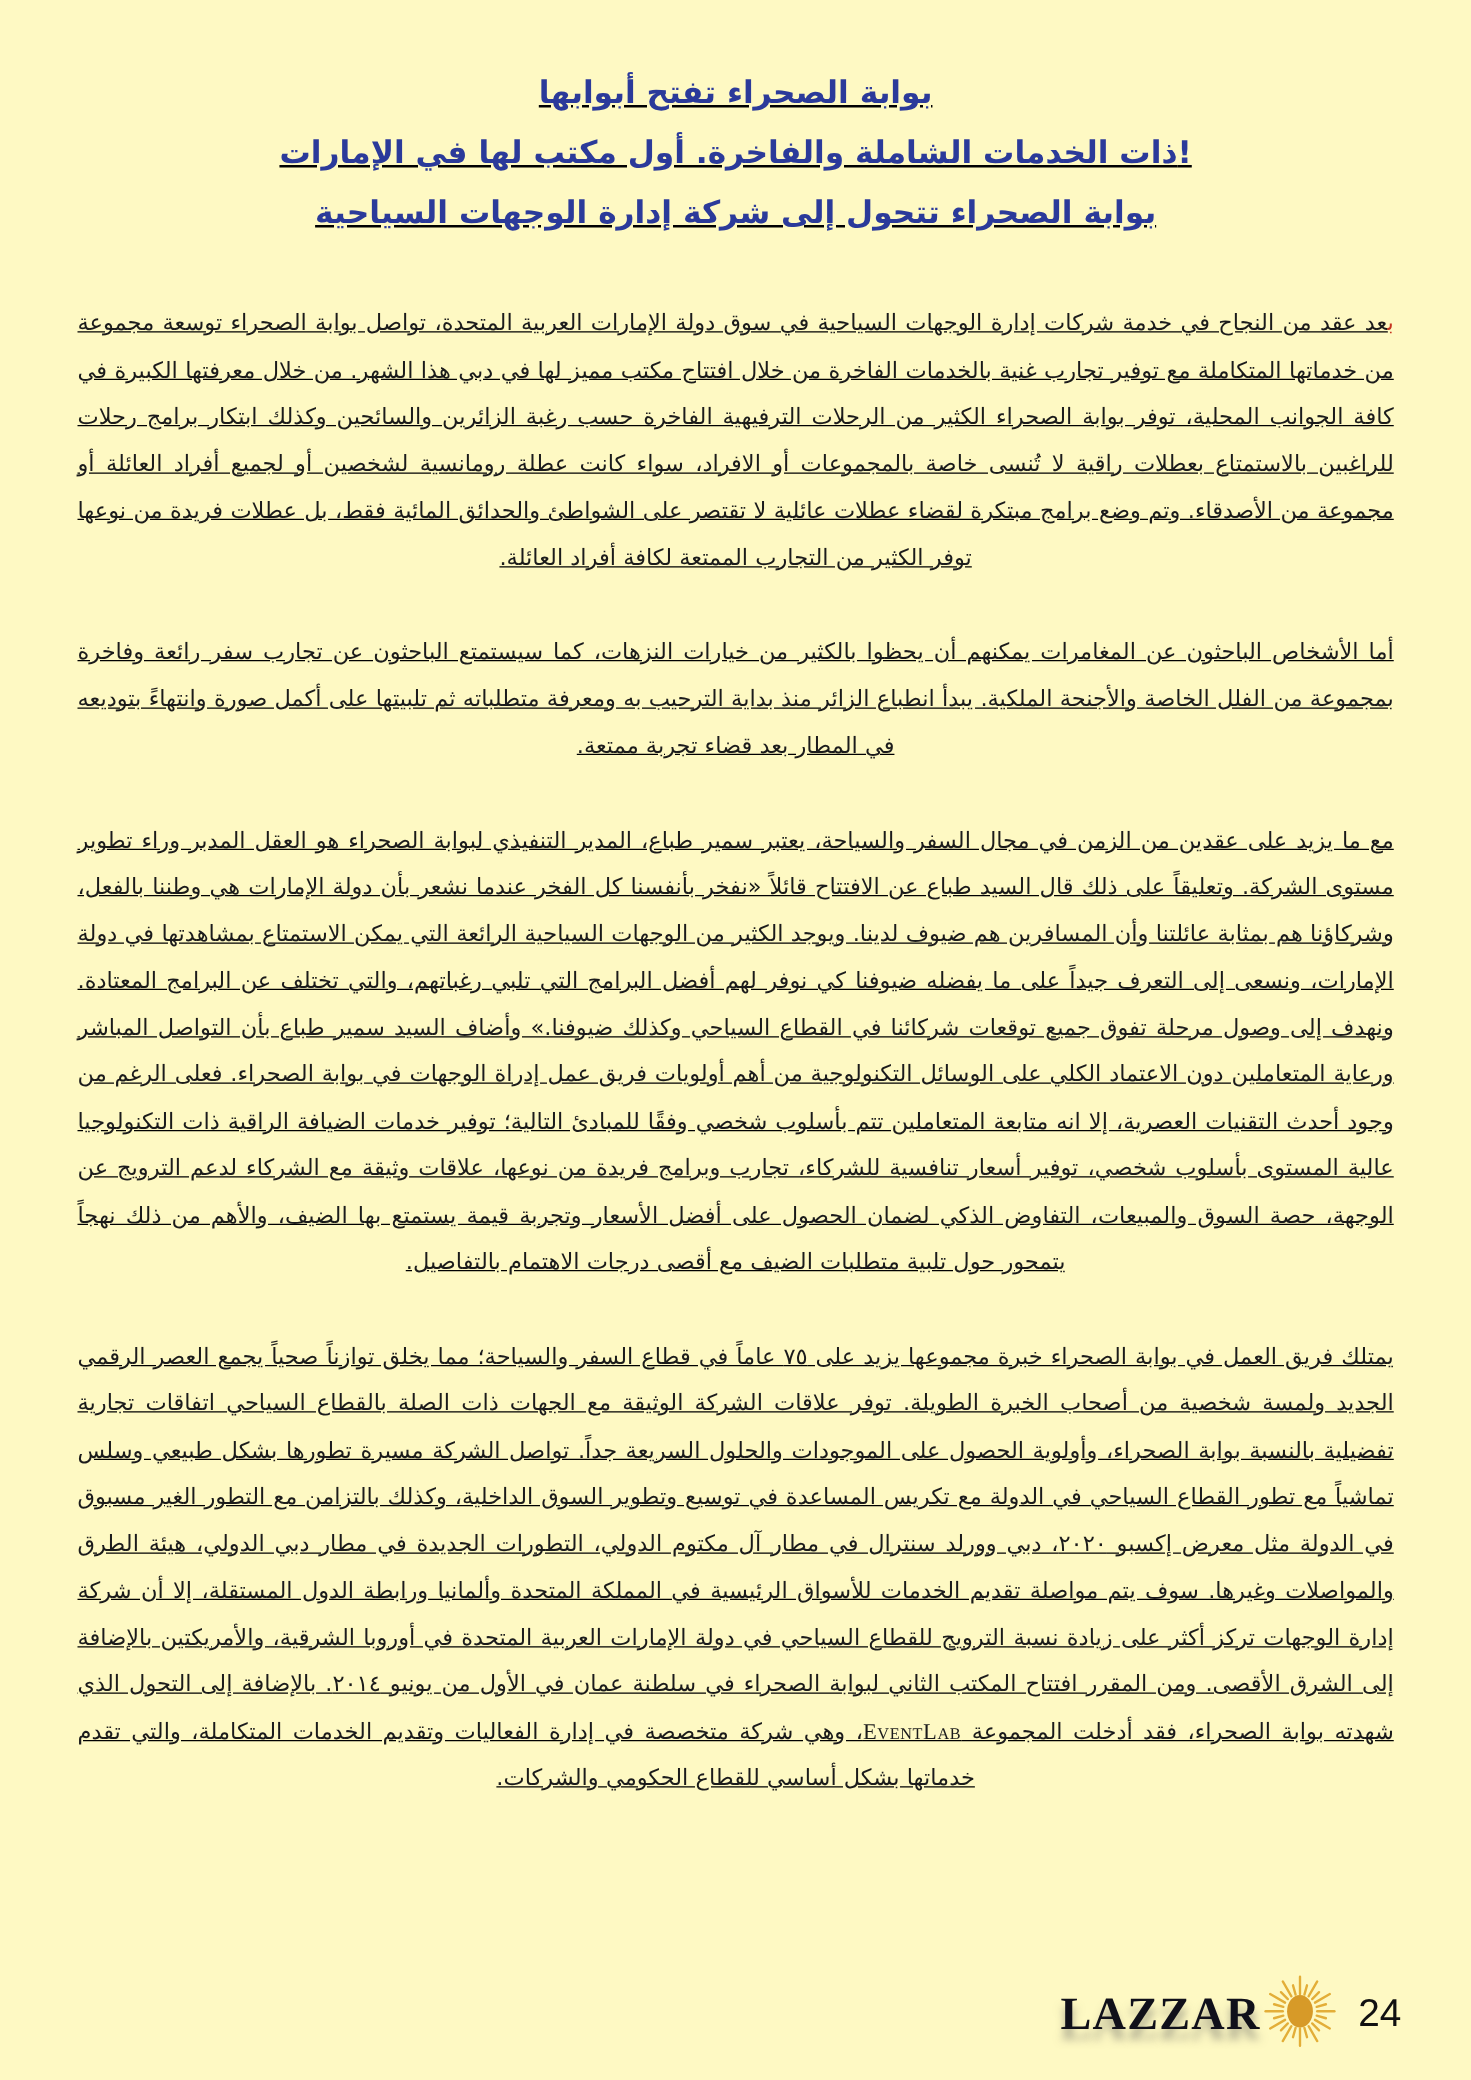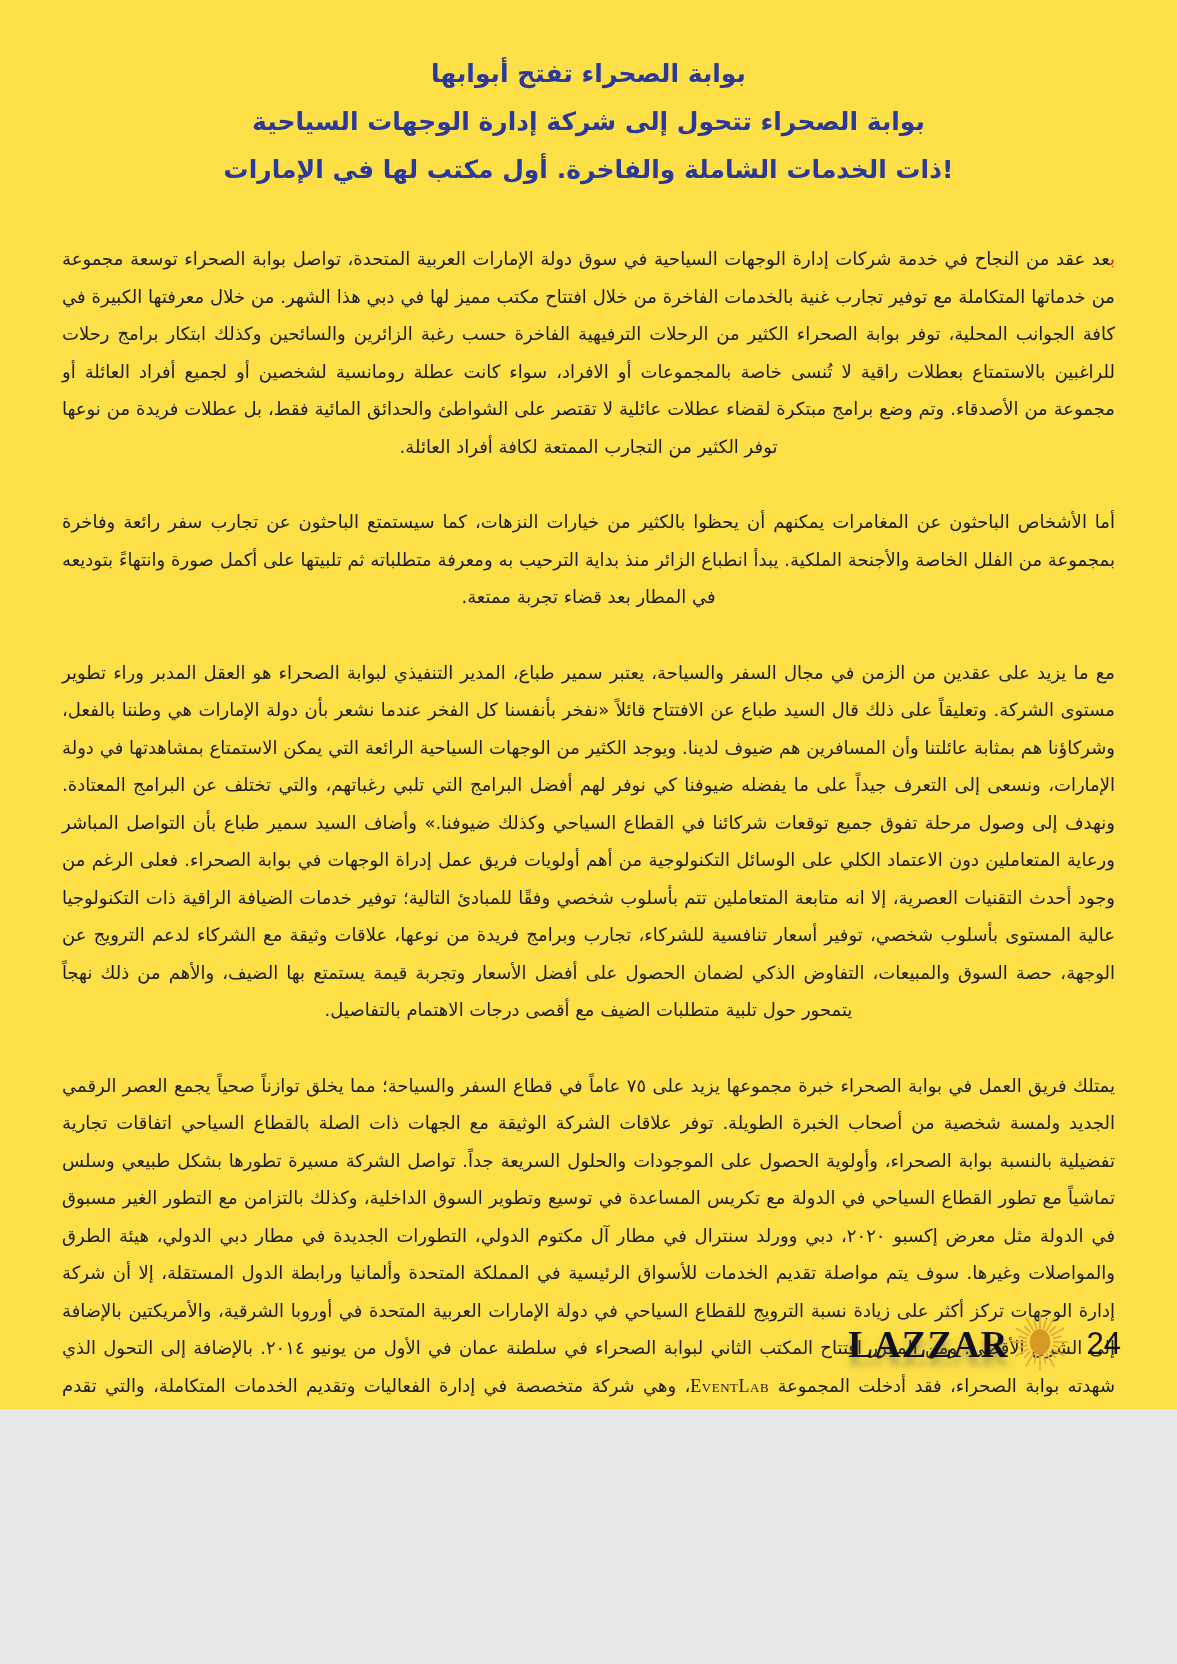--- a/index.html
+++ b/index.html
@@ -1,23 +1,24 @@
 <!DOCTYPE html>
 <html lang="ar"><head>
 <meta charset="utf-8">
 <style>
   html, body { margin: 0; padding: 0; background: #e8e8e8; }
   .page {
     position: relative;
     width: 1177px;
-    height: 1409px;
+    height: 1664px;
     margin: 0 auto;
-    background: #fde047;
+    background: #fef9c3;
     overflow: hidden;
     font-family: "DejaVu Sans", sans-serif;
+    text-decoration: underline;
   }
   .title-block {
     padding-top: 50px;
     text-align: center;
     color: #2b3a9a;
     font-weight: bold;
     font-size: 25px;
     line-height: 48px;
   }
   .article {
@@ -33,21 +34,21 @@
   .article p { margin: 16px 0 38px 0; }
   .lead-letter { color: #c5321f; }
   .brand {
     font-family: "Liberation Serif", serif;
     font-variant: small-caps;
     letter-spacing: 0.5px;
   }
   .footer {
     position: absolute;
     right: 56px;
-    bottom: 34px;
+    bottom: 22px;
     display: flex;
     align-items: center;
     gap: 26px;
   }
   .logo {
     display: flex;
     align-items: center;
     position: relative;
   }
   .logo-text {
@@ -75,22 +76,22 @@
     text-align: right;
   }
 </style>
 </head>
 <body>
 
 <div class="page">
 
   <header class="title-block">
     <div>بوابة الصحراء تفتح أبوابها</div>
+    <div>ذات الخدمات الشاملة والفاخرة. أول مكتب لها في الإمارات!</div>
     <div>بوابة الصحراء تتحول إلى شركة إدارة الوجهات السياحية</div>
-    <div>ذات الخدمات الشاملة والفاخرة. أول مكتب لها في الإمارات!</div>
   </header>
 
   <main class="article">
     <p><span class="lead-letter">ب‍</span><span>‍عد عقد من النجاح في خدمة شركات إدارة الوجهات السياحية في سوق دولة الإمارات العربية المتحدة، تواصل بوابة الصحراء توسعة مجموعة من خدماتها المتكاملة مع توفير تجارب غنية بالخدمات الفاخرة من خلال افتتاح مكتب مميز لها في دبي هذا الشهر. من خلال معرفتها الكبيرة في كافة الجوانب المحلية، توفر بوابة الصحراء الكثير من الرحلات الترفيهية الفاخرة حسب رغبة الزائرين والسائحين وكذلك ابتكار برامج رحلات للراغبين بالاستمتاع بعطلات راقية لا تُنسى خاصة بالمجموعات أو الافراد، سواء كانت عطلة رومانسية لشخصين أو لجميع أفراد العائلة أو مجموعة من الأصدقاء. وتم وضع برامج مبتكرة لقضاء عطلات عائلية لا تقتصر على الشواطئ والحدائق المائية فقط، بل عطلات فريدة من نوعها توفر الكثير من التجارب الممتعة لكافة أفراد العائلة.</span></p>
 
     <p>أما الأشخاص الباحثون عن المغامرات يمكنهم أن يحظوا بالكثير من خيارات النزهات، كما سيستمتع الباحثون عن تجارب سفر رائعة وفاخرة بمجموعة من الفلل الخاصة والأجنحة الملكية. يبدأ انطباع الزائر منذ بداية الترحيب به ومعرفة متطلباته ثم تلبيتها على أكمل صورة وانتهاءً بتوديعه في المطار بعد قضاء تجربة ممتعة.</p>
 
     <p>مع ما يزيد على عقدين من الزمن في مجال السفر والسياحة، يعتبر سمير طباع، المدير التنفيذي لبوابة الصحراء هو العقل المدبر وراء تطوير مستوى الشركة. وتعليقاً على ذلك قال السيد طباع عن الافتتاح قائلاً «نفخر بأنفسنا كل الفخر عندما نشعر بأن دولة الإمارات هي وطننا بالفعل، وشركاؤنا هم بمثابة عائلتنا وأن المسافرين هم ضيوف لدينا. ويوجد الكثير من الوجهات السياحية الرائعة التي يمكن الاستمتاع بمشاهدتها في دولة الإمارات، ونسعى إلى التعرف جيداً على ما يفضله ضيوفنا كي نوفر لهم أفضل البرامج التي تلبي رغباتهم، والتي تختلف عن البرامج المعتادة. ونهدف إلى وصول مرحلة تفوق جميع توقعات شركائنا في القطاع السياحي وكذلك ضيوفنا.» وأضاف السيد سمير طباع بأن التواصل المباشر ورعاية المتعاملين دون الاعتماد الكلي على الوسائل التكنولوجية من أهم أولويات فريق عمل إدراة الوجهات في بوابة الصحراء. فعلى الرغم من وجود أحدث التقنيات العصرية، إلا انه متابعة المتعاملين تتم بأسلوب شخصي وفقًا للمبادئ التالية؛ توفير خدمات الضيافة الراقية ذات التكنولوجيا عالية المستوى بأسلوب شخصي، توفير أسعار تنافسية للشركاء، تجارب وبرامج فريدة من نوعها، علاقات وثيقة مع الشركاء لدعم الترويج عن الوجهة، حصة السوق والمبيعات، التفاوض الذكي لضمان الحصول على أفضل الأسعار وتجربة قيمة يستمتع بها الضيف، والأهم من ذلك نهجاً يتمحور حول تلبية متطلبات الضيف مع أقصى درجات الاهتمام بالتفاصيل.</p>
 
     <p><span>يمتلك فريق العمل في بوابة الصحراء خبرة مجموعها يزيد على ٧٥ عاماً في قطاع السفر والسياحة؛ مما يخلق توازناً صحياً يجمع العصر الرقمي الجديد ولمسة شخصية من أصحاب الخبرة الطويلة. توفر علاقات الشركة الوثيقة مع الجهات ذات الصلة بالقطاع السياحي اتفاقات تجارية تفضيلية بالنسبة بوابة الصحراء، وأولوية الحصول على الموجودات والحلول السريعة جداً. تواصل الشركة مسيرة تطورها بشكل طبيعي وسلس تماشياً مع تطور القطاع السياحي في الدولة مع تكريس المساعدة في توسيع وتطوير السوق الداخلية، وكذلك بالتزامن مع التطور الغير مسبوق في الدولة مثل معرض إكسبو ٢٠٢٠، دبي وورلد سنترال في مطار آل مكتوم الدولي، التطورات الجديدة في مطار دبي الدولي، هيئة الطرق والمواصلات وغيرها. سوف يتم مواصلة تقديم الخدمات للأسواق الرئيسية في المملكة المتحدة وألمانيا ورابطة الدول المستقلة، إلا أن شركة إدارة الوجهات تركز أكثر على زيادة نسبة الترويج للقطاع السياحي في دولة الإمارات العربية المتحدة في أوروبا الشرقية، والأمريكتين بالإضافة إلى الشرق الأقصى. ومن المقرر افتتاح المكتب الثاني لبوابة الصحراء في سلطنة عمان في الأول من يونيو ٢٠١٤. بالإضافة إلى التحول الذي شهدته بوابة الصحراء، فقد أدخلت المجموعة </span><span class="brand">EventLab</span><span>، وهي شركة متخصصة في إدارة الفعاليات وتقديم الخدمات المتكاملة، والتي تقدم خدماتها بشكل أساسي للقطاع الحكومي والشركات.</span></p>

